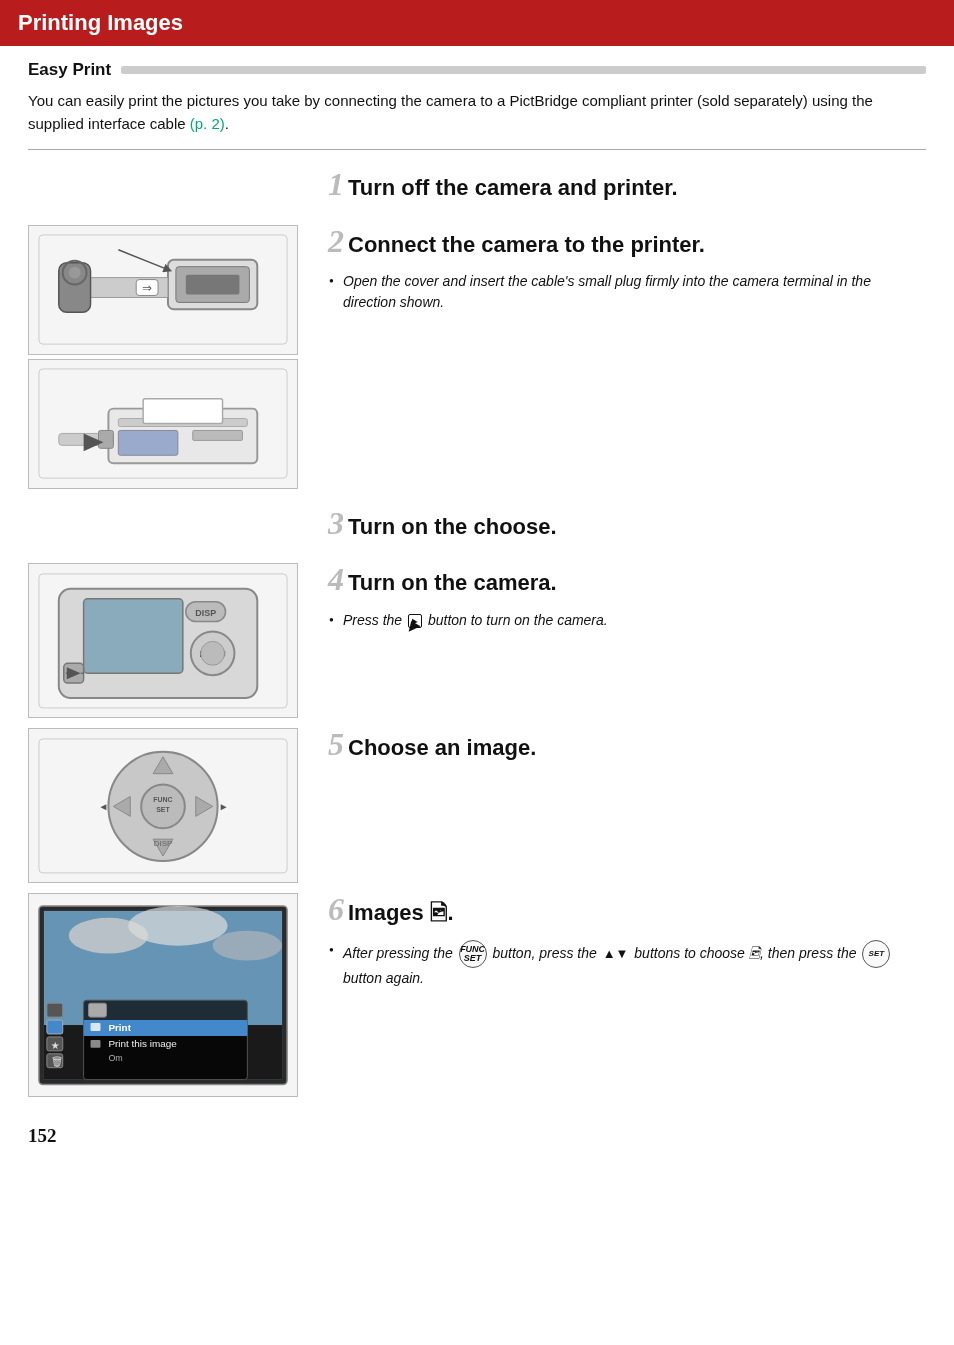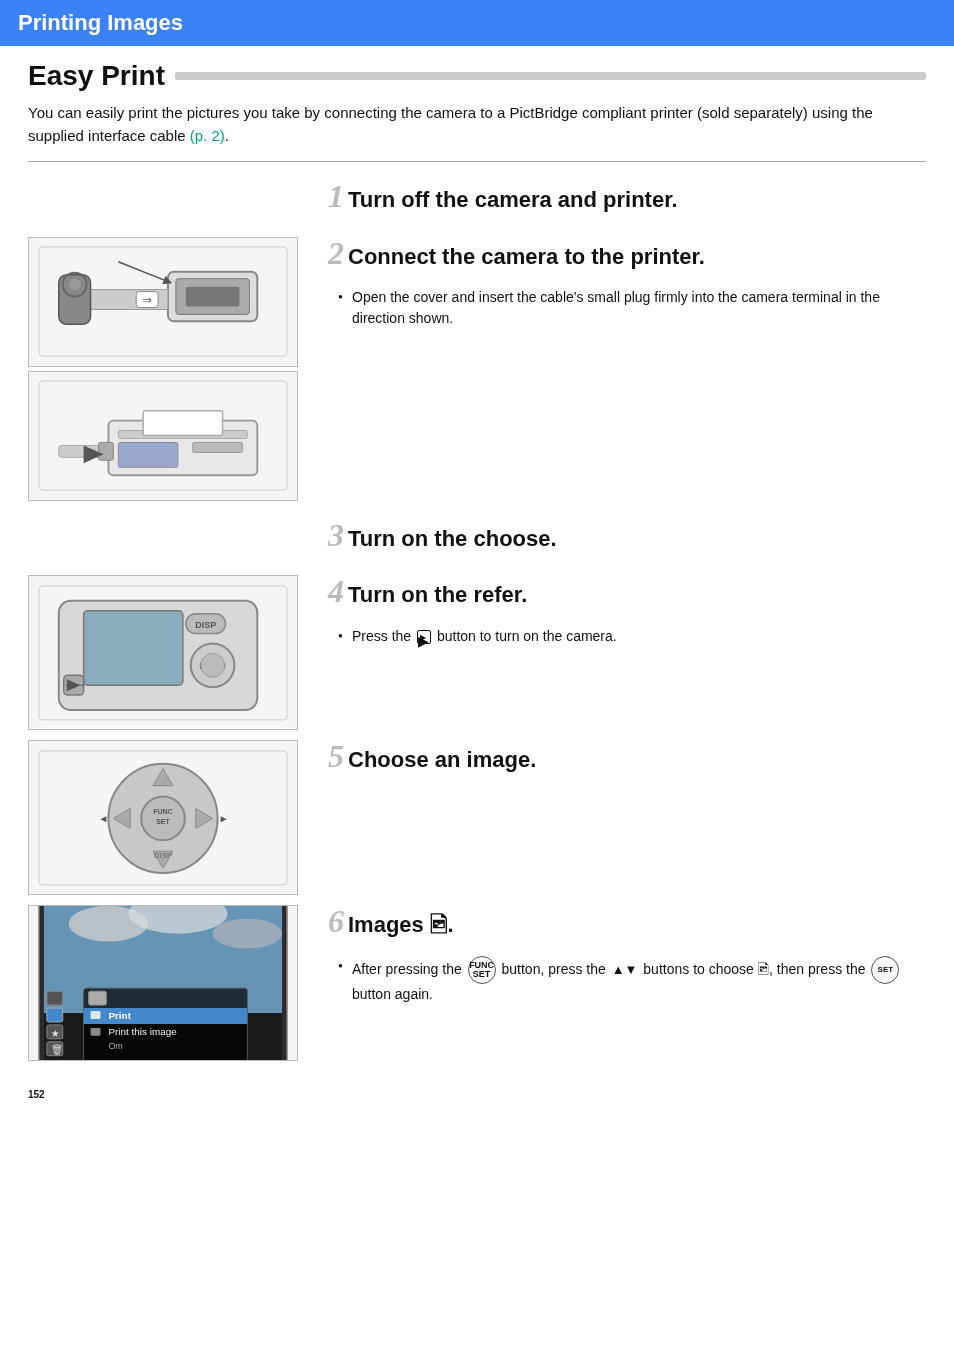--- a/index.html
+++ b/index.html
@@ -29,21 +29,21 @@
       padding: 0 28px 20px 28px;
     }
 
     
     .section-heading {
       display: flex;
       align-items: center;
       margin-bottom: 10px;
     }
     .section-heading h2 {
-      font-size: 28px;
+      font-size: 17px;
       font-weight: bold;
       font-family: Arial Black, Arial, sans-serif;
       margin-right: 10px;
       white-space: nowrap;
     }
     .heading-bar {
       flex: 1;
       height: 8px;
       background: #ccc;
       border-radius: 2px;
@@ -125,21 +125,22 @@
       font-size: 22px;
       font-weight: bold;
       line-height: 1.3;
       margin-bottom: 6px;
       padding-top: 4px;
     }
 
     .step-bullets {
       list-style: none;
       padding: 0;
-      margin: 10px;
+      margin: 1px;
+      font-style: italic;
     }
 
     .step-bullets li {
       padding-left: 14px;
       position: relative;
       font-size: 14px;
       line-height: 1.5;
       margin-bottom: 4px;
     }
 
@@ -203,38 +204,39 @@
 
     .up-down-arrows {
       display: inline-block;
       vertical-align: middle;
       font-size: 13px;
       margin: 0 2px;
     }
 
     
     .page-number {
-      font-size: 10px;
+      font-size: 19px;
       font-weight: bold;
       margin-top: 18px;
+      font-family: Liberation Serif, serif;
     }
 
     .step-header {
       display: flex;
       align-items: baseline;
       margin-bottom: 6px;
     }
 
   </style>
 </head>
 <body>
 
 <div>
 
-  <div class="page-header" style="background:#3b82f6">
+  <div class="page-header" style="background:#b91c1c">
     <h1>Printing Images</h1>
   </div>
 
   <div class="page-body">
 
     <div class="section-heading">
       <h2>Easy Print</h2>
       <div class="heading-bar"></div>
     </div>
 
@@ -352,21 +354,21 @@
               <rect x="35" y="100" width="20" height="20" rx="4" fill="#aaa" stroke="#777" stroke-width="1.5"></rect>
               <polygon points="38,104 38,116 52,110" fill="#555"></polygon>
 
               <line x1="55" y1="110" x2="36" y2="110" stroke="#555" stroke-width="1" stroke-dasharray="3,2"></line>
             </svg>
           </div>
         </div>
         <div class="text-col">
           <div class="step-header">
             <span class="step-number">4</span>
-            <span class="step-title">Turn on the refer.</span>
+            <span class="step-title">Turn on the camera.</span>
           </div>
           <ul class="step-bullets">
             <li>Press the <span class="play-icon">▶</span> button to turn on the camera.</li>
           </ul>
         </div>
       </div>
 
       <div class="step-row">
         <div class="image-col">
           <div class="step-image tall">
@@ -397,21 +399,21 @@
         <div class="text-col">
           <div class="step-header">
             <span class="step-number">5</span>
             <span class="step-title">Choose an image.</span>
           </div>
         </div>
       </div>
 
       <div class="step-row">
         <div class="image-col">
-          <div class="step-image tall" style="height:156px;">
+          <div class="step-image tall" style="height:204px;">
             <svg viewBox="0 0 270 200" xmlns="http://www.w3.org/2000/svg">
 
               <rect x="10" y="10" width="250" height="180" rx="4" fill="#2a2a2a" stroke="#888" stroke-width="1.5"></rect>
 
               <rect x="15" y="15" width="240" height="170" fill="#6694b5"></rect>
 
               <ellipse cx="80" cy="40" rx="40" ry="18" fill="#ccc" opacity="0.8"></ellipse>
               <ellipse cx="150" cy="30" rx="50" ry="20" fill="#ddd" opacity="0.7"></ellipse>
               <ellipse cx="220" cy="50" rx="35" ry="15" fill="#bbb" opacity="0.6"></ellipse>
 

